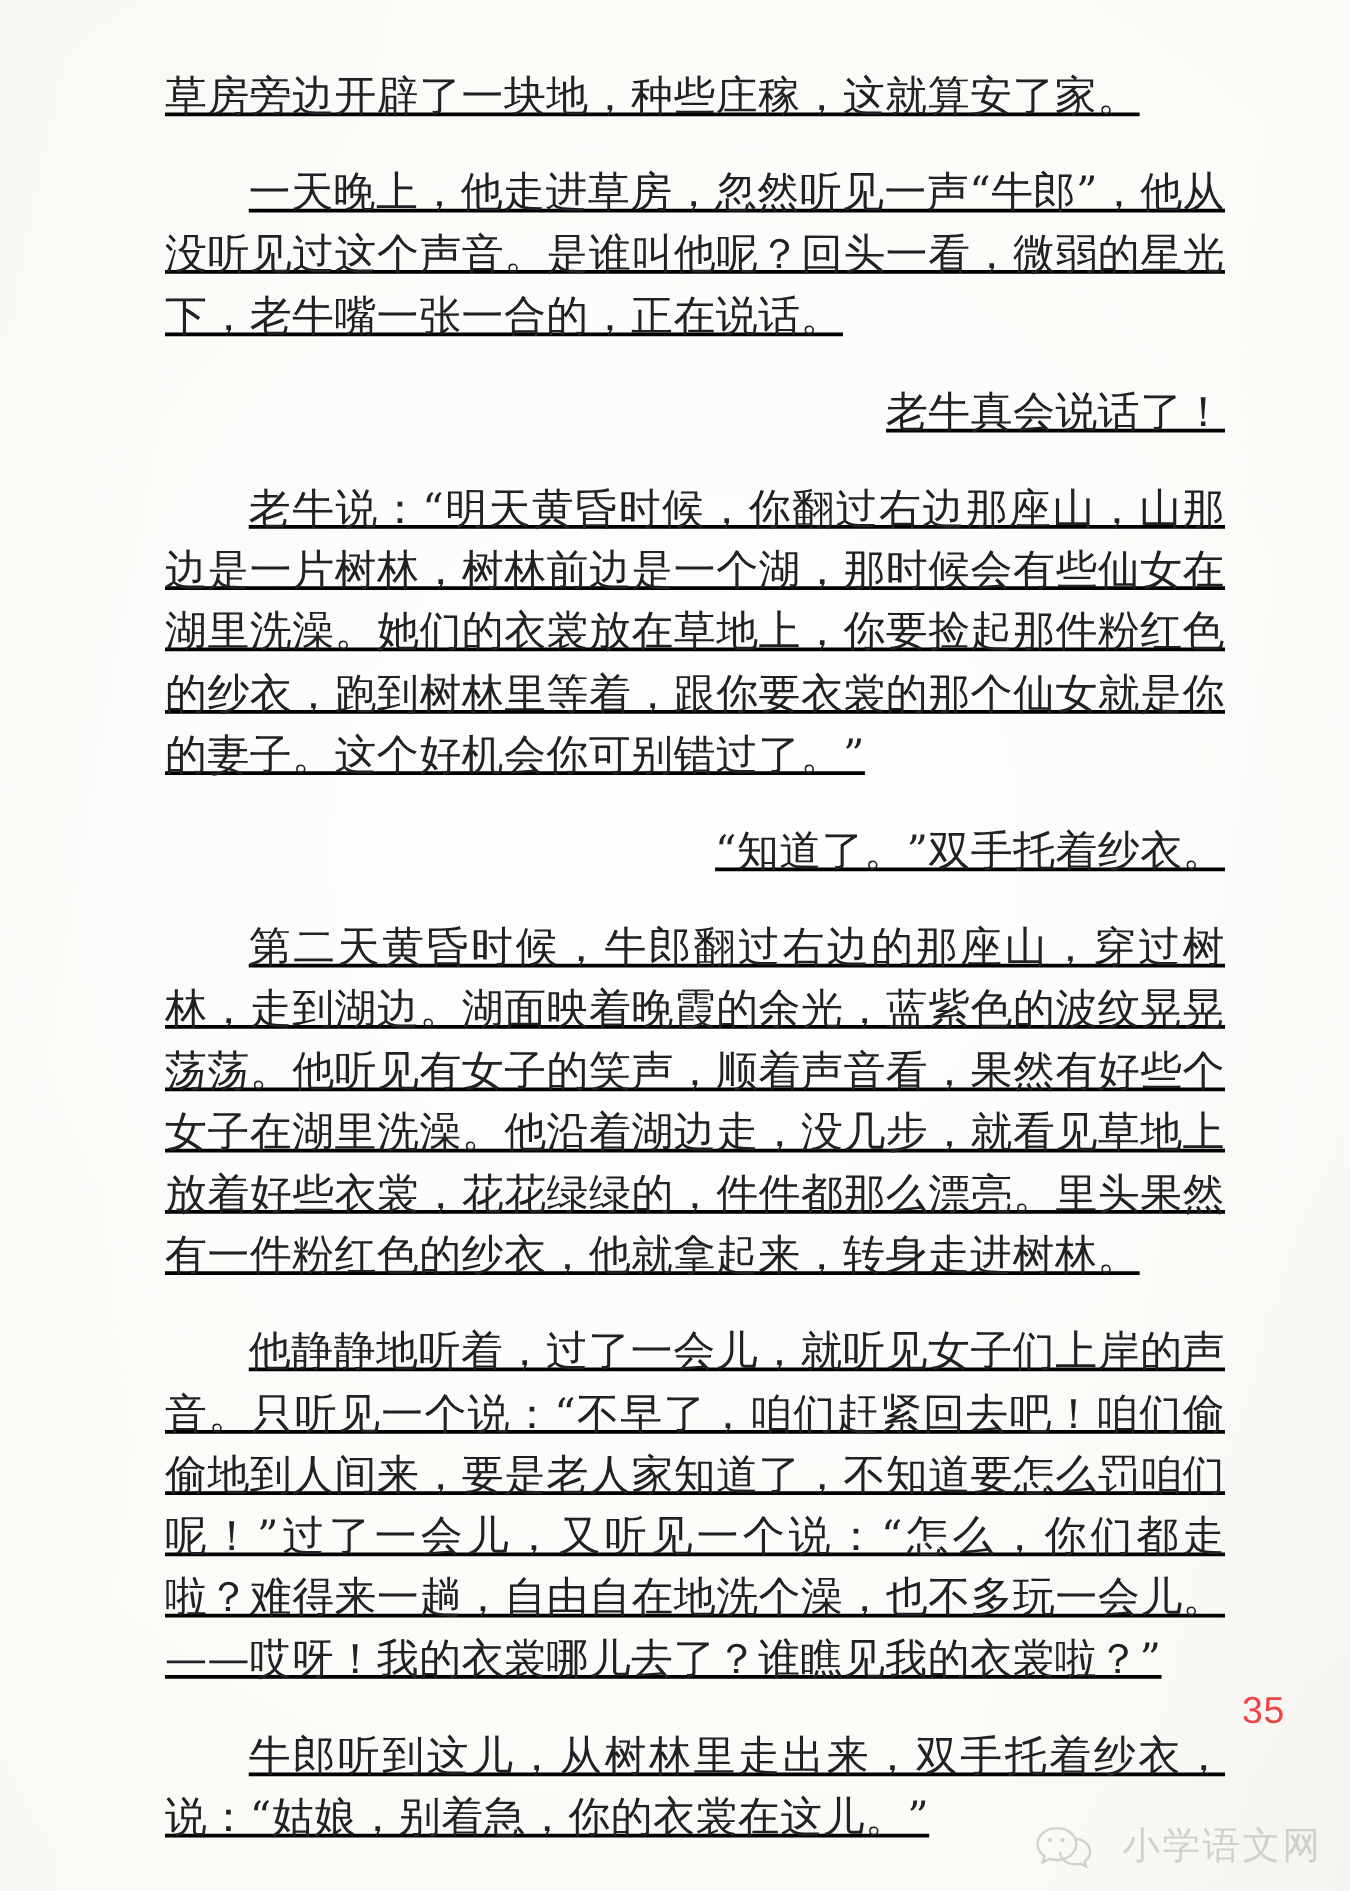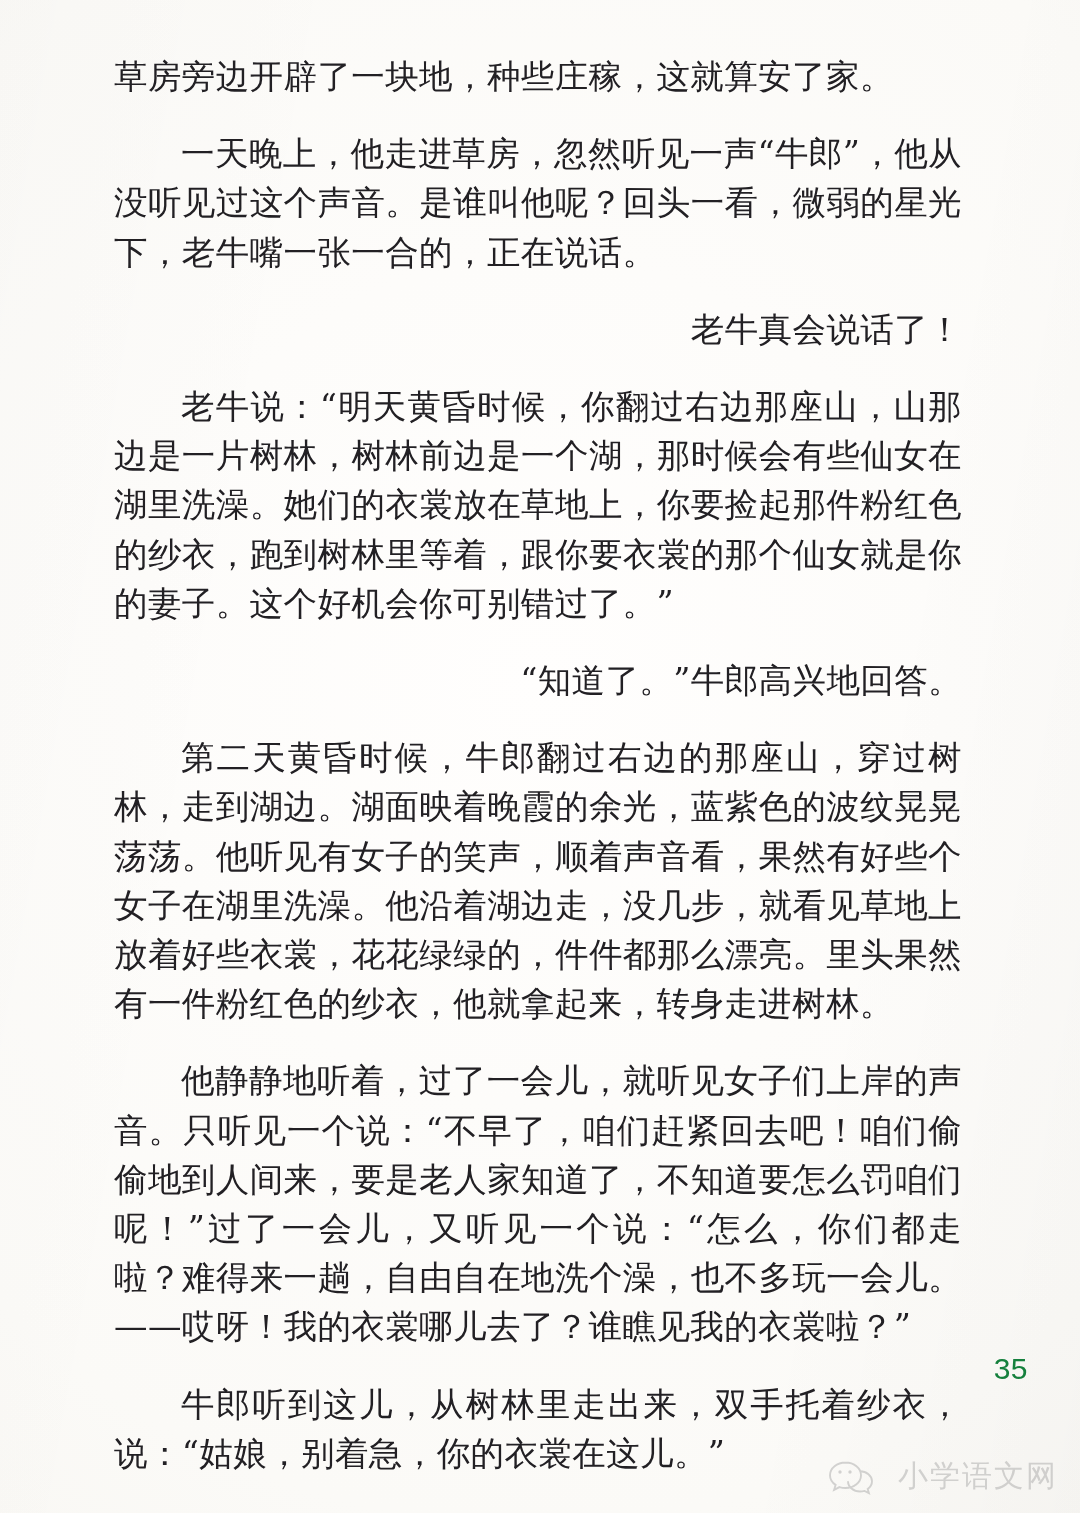--- a/index.html
+++ b/index.html
@@ -30,23 +30,24 @@
     pointer-events: none;
   }
 
   .page {
     position: absolute;
     inset: 0;
   }
 
   .textblock {
     position: absolute;
-    left: 114px;
+    left: 132px;
     top: 52px;
     width: 848px;
+    text-decoration: underline;
   }
 
   p.para {
     margin: 0;
     font-size: 33.5px;
     line-height: 49.2px;
     color: #222024;
     text-align: justify;
     text-justify: inter-character;
     letter-spacing: 0.4px;
@@ -61,21 +62,21 @@
   }
   p.short {
     text-align: right;
   }
 
   .page-number {
     position: absolute;
     right: 52px;
     top: 1352px;
     font-size: 30px;
-    color: #15803d;
+    color: #ef4444;
     font-family: "Liberation Sans", sans-serif;
     letter-spacing: 0.5px;
   }
 
   
   .watermark {
     position: absolute;
     right: 22px;
     bottom: 16px;
     display: flex;
@@ -102,21 +103,21 @@
 
 <div class="paper"></div>
 
 <div class="page">
 
   <div class="textblock">
     <p class="para">草房旁边开辟了一块地，种些庄稼，这就算安了家。</p>
     <p class="para indent">一天晚上，他走进草房，忽然听见一声“牛郎”，他从没听见过这个声音。是谁叫他呢？回头一看，微弱的星光下，老牛嘴一张一合的，正在说话。</p>
     <p class="para indent short">老牛真会说话了！</p>
     <p class="para indent">老牛说：“明天黄昏时候，你翻过右边那座山，山那边是一片树林，树林前边是一个湖，那时候会有些仙女在湖里洗澡。她们的衣裳放在草地上，你要捡起那件粉红色的纱衣，跑到树林里等着，跟你要衣裳的那个仙女就是你的妻子。这个好机会你可别错过了。”</p>
-    <p class="para indent short">“知道了。”牛郎高兴地回答。</p>
+    <p class="para indent short">“知道了。”双手托着纱衣。</p>
     <p class="para indent">第二天黄昏时候，牛郎翻过右边的那座山，穿过树林，走到湖边。湖面映着晚霞的余光，蓝紫色的波纹晃晃荡荡。他听见有女子的笑声，顺着声音看，果然有好些个女子在湖里洗澡。他沿着湖边走，没几步，就看见草地上放着好些衣裳，花花绿绿的，件件都那么漂亮。里头果然有一件粉红色的纱衣，他就拿起来，转身走进树林。</p>
     <p class="para indent">他静静地听着，过了一会儿，就听见女子们上岸的声音。只听见一个说：“不早了，咱们赶紧回去吧！咱们偷偷地到人间来，要是老人家知道了，不知道要怎么罚咱们呢！”过了一会儿，又听见一个说：“怎么，你们都走啦？难得来一趟，自由自在地洗个澡，也不多玩一会儿。——哎呀！我的衣裳哪儿去了？谁瞧见我的衣裳啦？”</p>
     <p class="para indent">牛郎听到这儿，从树林里走出来，双手托着纱衣，说：“姑娘，别着急，你的衣裳在这儿。”</p>
   </div>
 
   <div class="page-number">35</div>
 
   <div class="watermark">
     <svg class="watermark-icon" viewBox="0 0 48 40">
       <g fill="none" stroke="#9b9a9a" stroke-width="1.9">

